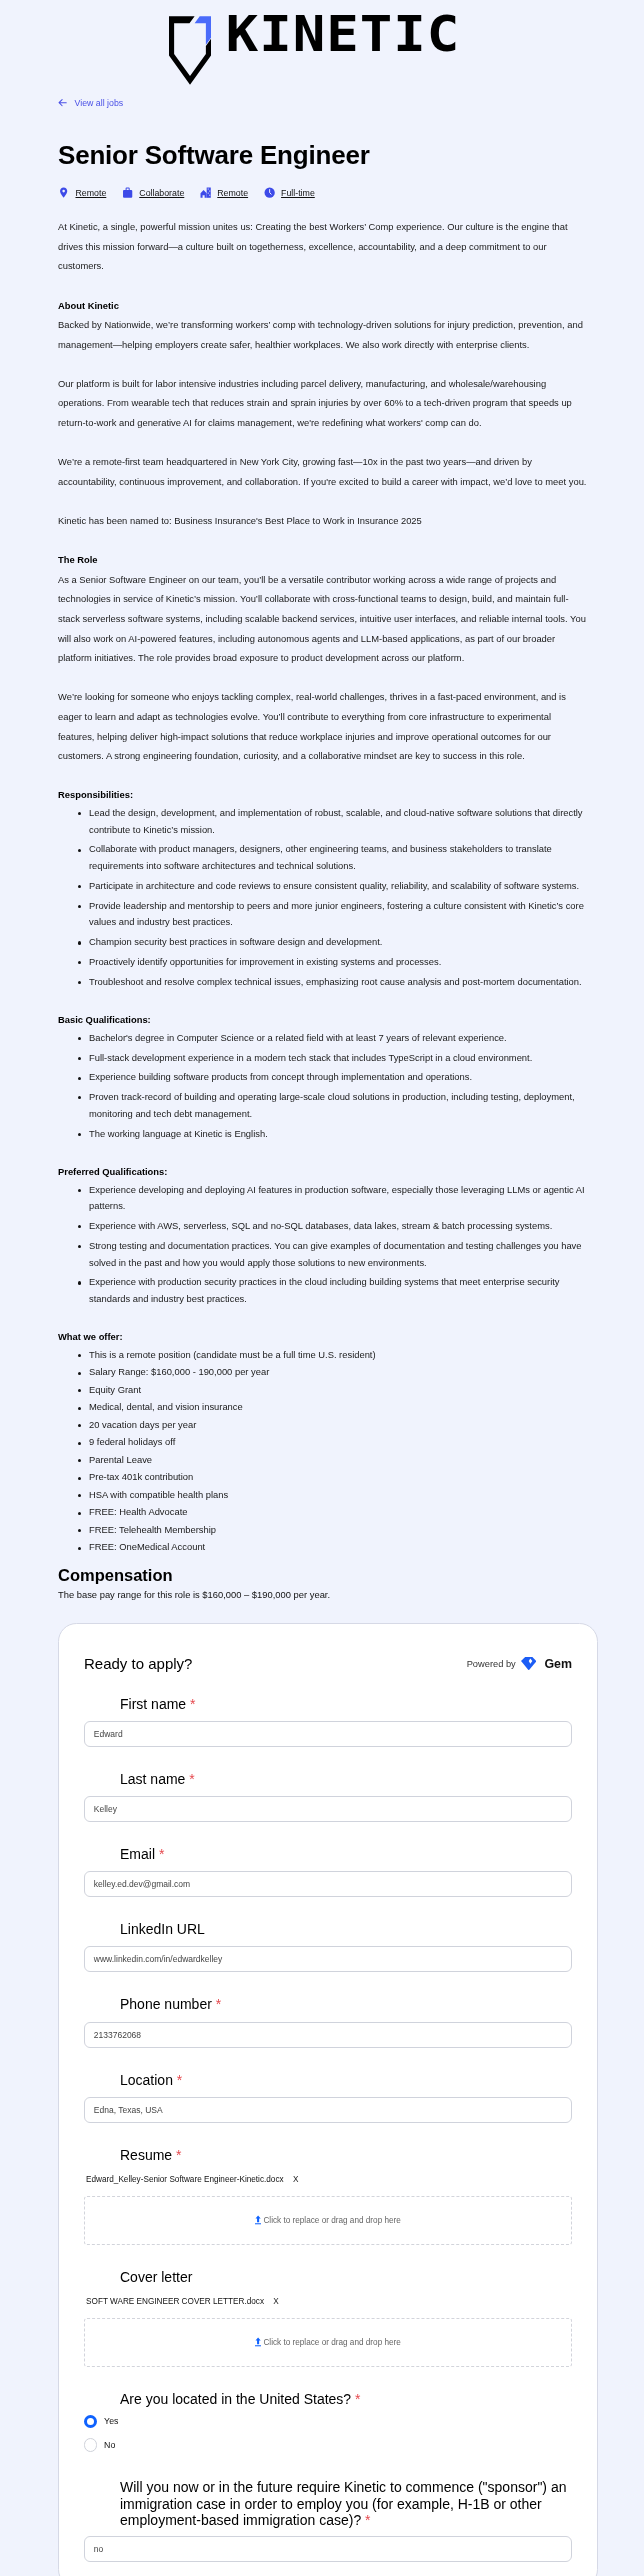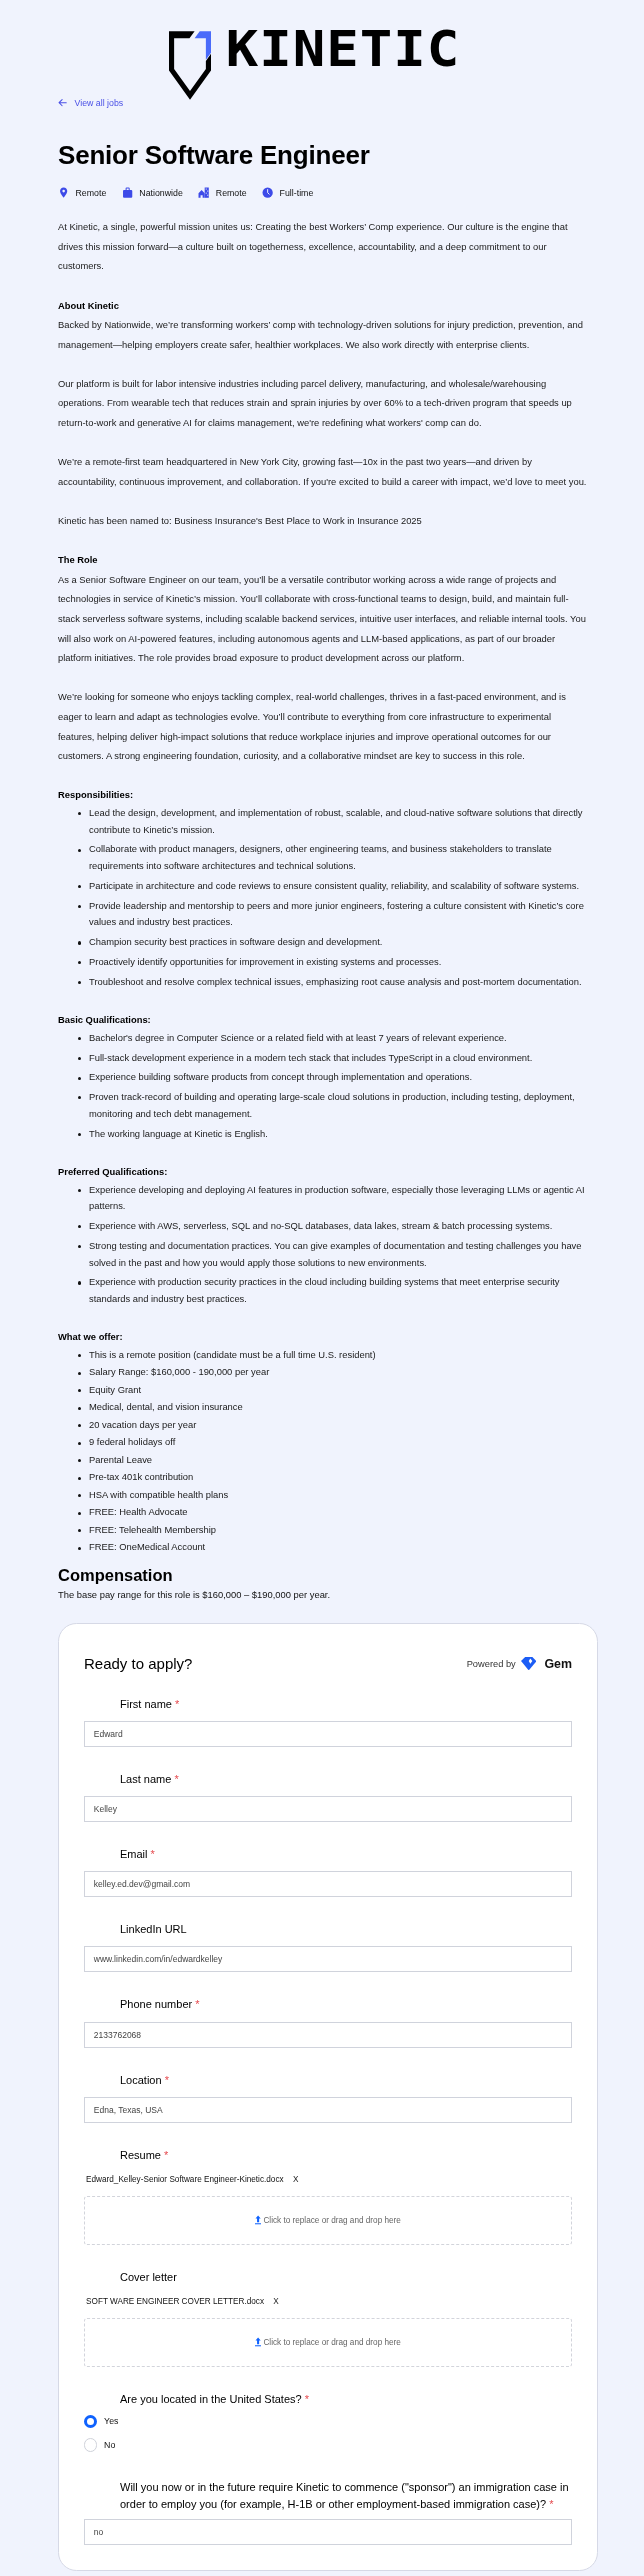--- a/index.html
+++ b/index.html
@@ -1,48 +1,48 @@
 <!DOCTYPE html>
 <html style="font-size:8.2px"><head>
 <meta charset="utf-8">
 <style>
   * { box-sizing: border-box; margin: 0; padding: 0; }
   html, body { width: 645px; background: #f0f3fd; }
   body { font-family: "Liberation Sans", "DejaVu Sans", sans-serif; color: #111; position: relative; min-height: 3255px; }
   .page { width: 645px; position: relative; }
-  .logo { position: relative; height: 96px; display: flex; justify-content: center; padding-top: 31px; }
+  .logo { position: relative; height: 96px; display: flex; justify-content: center; padding-top: 16px; }
   .logo-inner { display: flex; align-items: flex-start; gap: 14.4px; margin-left: -15.5px; }
   .logo-text { font-family: "DejaVu Sans Mono", "Liberation Mono", monospace; font-weight: bold; font-size: 54px; line-height: 40px; letter-spacing: 1px; color: #000; transform: scaleY(0.93); transform-origin: top; height: 40px; }
   .content { padding: 0 58px; }
   .back-link { display: inline-flex; align-items: center; gap: 7.2px; color: #4a50e6; font-size: 8.8px; text-decoration: none; margin-top: 2.1px; }
   .back-link svg { width: 9.3px; height: 9.3px; }
   .title { font-size: 26px; font-weight: bold; margin-top: 32px; line-height: 26px; color: #000; letter-spacing: -0.2px; }
-  .meta { display: flex; gap: 15.5px; margin-top: 19.6px; align-items: flex-start; font-size: 8.8px; }
+  .meta { display: flex; gap: 15.5px; margin-top: 19.6px; align-items: flex-start; font-size: 8.8px; text-decoration: underline; }
   .meta-item { display: flex; align-items: center; gap: 6.2px; }
   .meta-item svg { width: 11.3px; height: 11.3px; }
   .desc { margin-top: 18.5px; font-size: 9.4px; line-height: 19.6px; color: #1a1a1a; }
   .desc p { margin-bottom: 19.6px; }
   .desc .h { font-weight: bold; color: #000; margin-bottom: 0; }
   .desc p.tight { margin-bottom: 0; }
   .desc ul { list-style: none; margin: 0 0 19.6px 0; padding-left: 31px; }
   .desc ul li { position: relative; line-height: 16.7px; margin-bottom: 3.1px; }
   .desc ul li::before { content: ""; position: absolute; left: -11.3px; top: 7.2px; width: 3.1px; height: 3.1px; border-radius: 50%; background: #111; }
   .desc ul.offer li { margin-bottom: 0.8px; }
   .comp-title { font-size: 16.5px; line-height: 19.6px; margin-top: -9.3px; color: #000; }
   .comp-text { font-size: 9.4px; line-height: 14.4px; margin-top: 2.1px; }
   .card { background: #fff; border: 0.5px solid #d6d9e6; border-radius: 18.5px; margin-top: 20.6px; padding: 31px 25px 25px 25px; width: 540px; }
   .card-head { display: flex; justify-content: space-between; align-items: center; }
   .card-title { font-size: 15px; color: #000; }
   .powered { display: flex; align-items: center; gap: 5.2px; font-size: 9.3px; color: #333; }
   .gem { display: flex; align-items: center; gap: 8px; font-weight: bold; font-size: 12.4px; color: #111; }
   .field { margin-top: 27px; }
   .field:first-of-type { margin-top: 25px; }
-  .label { font-size: 11px; color: #000; line-height: 11.3px; padding-left: 36px; }
+  .label { font-size: 14px; color: #000; line-height: 11.3px; padding-left: 36px; }
   .req { color: #e5484d; }
-  .input { margin-top: 10.8px; height: 26px; border: 0.5px solid #d0d3dc; border-radius: 0; padding: 0 8.8px; display: flex; align-items: center; font-size: 8.5px; color: #444; background: #fff; }
+  .input { margin-top: 10.8px; height: 26px; border: 0.5px solid #d0d3dc; border-radius: 6px; padding: 0 8.8px; display: flex; align-items: center; font-size: 8.5px; color: #444; background: #fff; }
   .file-row { margin-top: 14.4px; display: flex; align-items: center; gap: 9.3px; font-size: 8.2px; color: #111; padding-left: 2.1px; }
   .file-x { font-size: 8.2px; color: #222; }
   .drop { margin-top: 11.3px; height: 49px; border: 1px dashed #d2d4db; border-radius: 3.1px; display: flex; align-items: center; justify-content: center; gap: 2.1px; color: #666; font-size: 8.2px; }
   .drop svg { width: 6.2px; height: 9.3px; }
   .radio-row { display: flex; align-items: center; gap: 6.7px; margin-top: 9.3px; font-size: 8.8px; color: #111; height: 14.4px; }
   .radio { width: 13.4px; height: 13.4px; border-radius: 50%; border: 0.8px solid #cfd2da; background: #fff; }
   .radio.on { border: 3.1px solid #0f62fe; }
 </style>
 </head>
 <body>
@@ -74,21 +74,21 @@
         <svg viewBox="0 0 22 22">
             <path d="M11 1C7 1 4 4 4 8c0 5 7 13 7 13s7-8 7-13c0-4-3-7-7-7zm0 9.5a2.5 2.5 0 110-5 2.5 2.5 0 010 5z" fill="#3d4ae8"></path>
           </svg>
         <span>Remote</span>
       </div>
       <div class="meta-item">
         <svg viewBox="0 0 22 22">
             <rect x="2" y="6" width="18" height="15" rx="2" fill="#3d4ae8"></rect>
             <rect x="8" y="2" width="6" height="5" rx="1" fill="none" stroke="#3d4ae8" stroke-width="2"></rect>
           </svg>
-        <span>Nationwide</span>
+        <span>Collaborate</span>
       </div>
       <div class="meta-item">
         <svg viewBox="0 0 22 22">
             <path d="M1 12L7 6l6 6v9H9v-5H5v5H1z" fill="#3d4ae8"></path>
             <rect x="13" y="1" width="8" height="20" fill="#3d4ae8"></rect>
             <rect x="15" y="3" width="2" height="2" fill="#f0f3fd"></rect>
             <rect x="18" y="7" width="2" height="2" fill="#f0f3fd"></rect>
             <rect x="15" y="11" width="2" height="2" fill="#f0f3fd"></rect>
             <rect x="18" y="15" width="2" height="2" fill="#f0f3fd"></rect>
           </svg>

